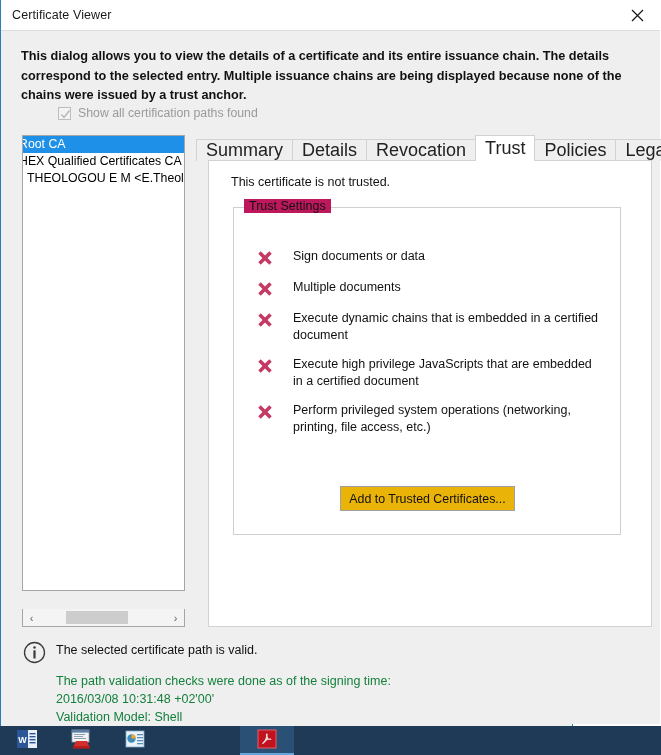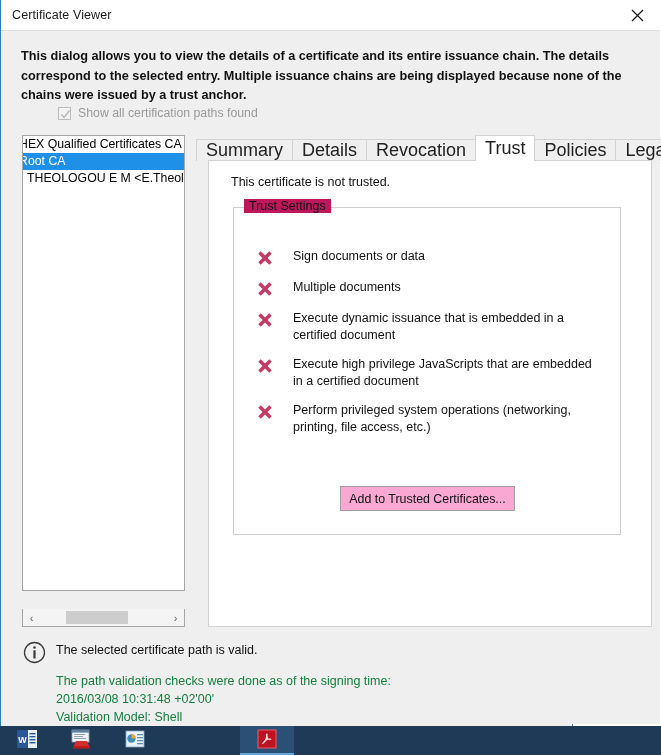--- a/index.html
+++ b/index.html
@@ -227,21 +227,21 @@
     font-size: 12.5px;
     color: #111111;
     line-height: 17px;
     max-width: 308px;
   }
 
   #addbtn {
     position: absolute;
     left: 106px; top: 278px;
     width: 175px; height: 25px;
-    background: #f9a8d4;
+    background: #eab308;
     border: 1px solid #a0a0a0;
     font-size: 12.4px;
     color: #111111;
     font-family: "Liberation Sans", sans-serif;
     cursor: default;
     padding: 0;
   }
 
   
   #info-icon {
@@ -327,22 +327,22 @@
     <div id="showall-row">
       <span class="cbox">
         <svg width="11" height="11" viewBox="0 0 11 11">
           <polyline points="1.5,5.5 4,8.5 9.5,1.5" fill="none" stroke="#b4b4b4" stroke-width="1.3"></polyline>
         </svg>
       </span>
       <span class="cblabel">Show all certification paths found</span>
     </div>
 
     <div id="pathlist">
+      <div class="li sel d0">Root CA</div>
       <div class="li d1">HEX Qualified Certificates CA</div>
-      <div class="li sel d0">Root CA</div>
       <div class="li d2">THEOLOGOU E M &lt;E.Theolog</div>
     </div>
 
     <div id="hscroll">
       <span class="arrow">‹</span>
       <span class="track">
         <span class="thumb"></span>
       </span>
       <span class="arrow">›</span>
     </div>
@@ -390,21 +390,21 @@
 
           <div class="trow">
             <span class="xicon">
               <svg width="18" height="18" viewBox="0 0 18 18">
                 <g stroke="#c43a63" stroke-width="3.6" stroke-linecap="butt">
                   <line x1="3.5" y1="3.5" x2="14.5" y2="14.5"></line>
                   <line x1="14.5" y1="3.5" x2="3.5" y2="14.5"></line>
                 </g>
               </svg>
             </span>
-            <span class="tlabel">Execute dynamic issuance that is embedded in a certified document</span>
+            <span class="tlabel">Execute dynamic chains that is embedded in a certified document</span>
           </div>
 
           <div class="trow">
             <span class="xicon">
               <svg width="18" height="18" viewBox="0 0 18 18">
                 <g stroke="#c43a63" stroke-width="3.6" stroke-linecap="butt">
                   <line x1="3.5" y1="3.5" x2="14.5" y2="14.5"></line>
                   <line x1="14.5" y1="3.5" x2="3.5" y2="14.5"></line>
                 </g>
               </svg>

